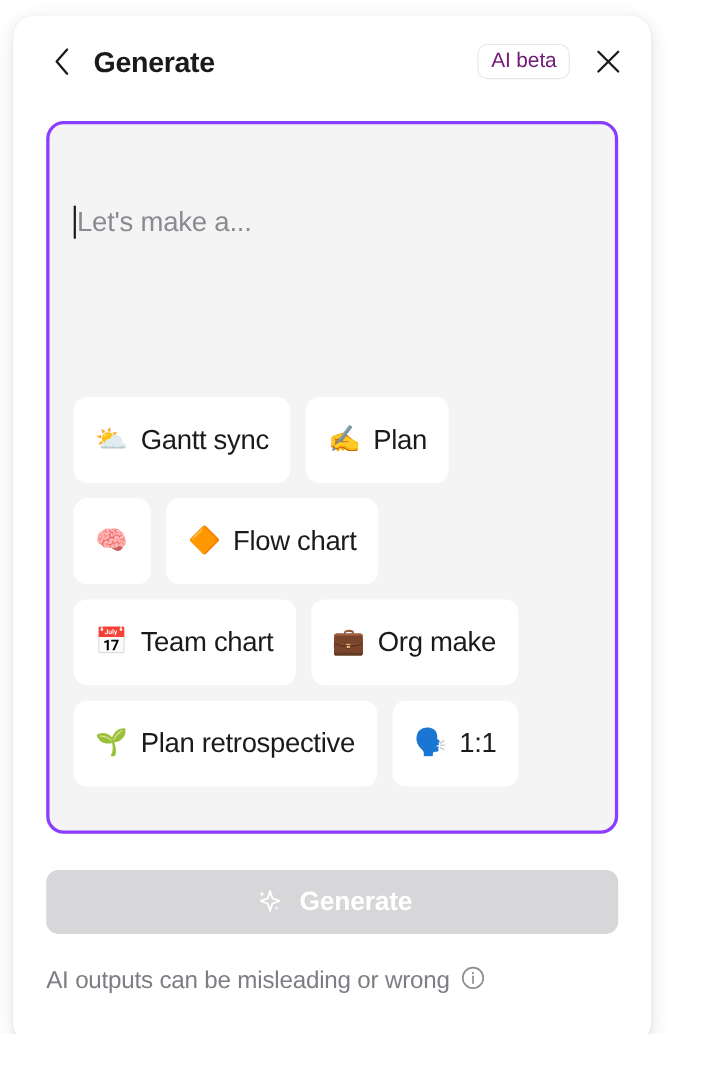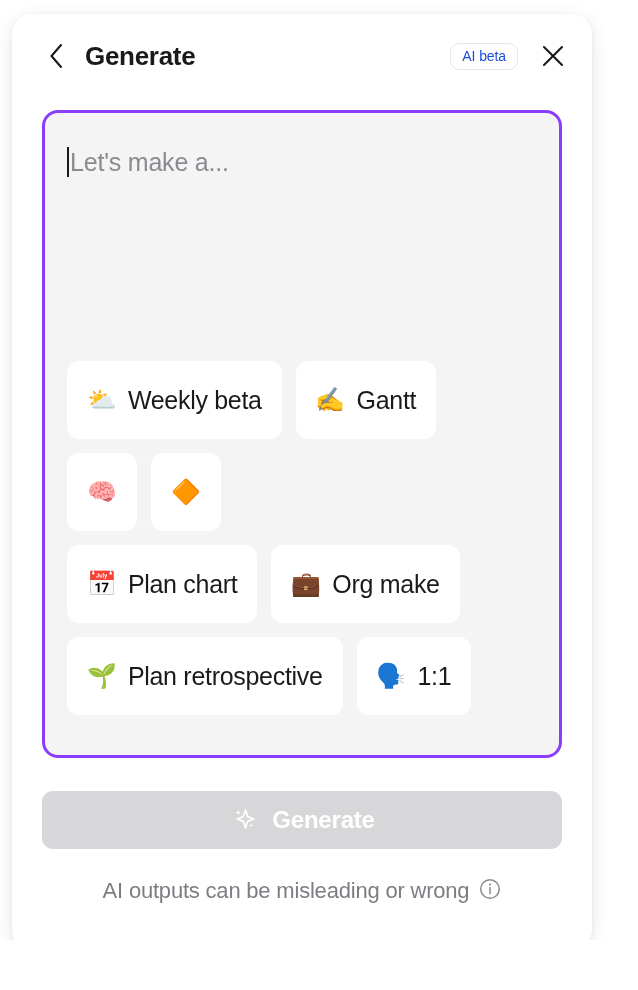--- a/index.html
+++ b/index.html
@@ -59,22 +59,22 @@
     letter-spacing: -0.3px;
     flex: 0 0 auto;
   }
 
   .header-spacer { flex: 1 1 auto; }
 
   .beta-badge {
     border: 1px solid #e6e6e8;
     border-radius: 9px;
     padding: 5px 11px 6px 11px;
-    font-size: 14px;
-    color: #1d4ed8;
+    font-size: 19px;
+    color: #701a75;
     letter-spacing: -0.1px;
     line-height: 1;
     cursor: default;
     flex: 0 0 auto;
   }
 
   .close-btn {
     width: 34px; height: 34px;
     margin-left: 18px;
     display: flex; align-items: center; justify-content: center;
@@ -102,20 +102,21 @@
     width: 100%;
     height: 248px;
     padding: 32px 24px 0 22px;
     cursor: text;
   }
 
   .prompt-line {
     display: flex;
     align-items: center;
     height: 34px;
+    margin-top: 40px;
   }
 
   .caret {
     width: 2px;
     height: 30px;
     background: #1a1a1c;
     flex: 0 0 auto;
   }
 
   .placeholder {
@@ -198,21 +199,20 @@
   
   .disclaimer {
     position: absolute;
     left: 30px;
     top: 860px;
     width: 520px;
     height: 34px;
     display: flex;
     align-items: center;
     gap: 10px;
-    justify-content: center;
   }
 
   .disclaimer-text {
     font-size: 22px;
     color: #7d7d83;
     letter-spacing: -0.2px;
     line-height: 1;
   }
 
   .info-icon { display: block; cursor: pointer; flex: 0 0 auto; }
@@ -256,41 +256,42 @@
           <span class="caret"></span>
           <span class="placeholder">Let's make a...</span>
         </div>
       </div>
 
       <div class="chip-rows">
 
         <div class="chip-row">
           <div class="chip">
             <span class="chip-emoji">⛅</span>
-            <span class="chip-label">Weekly beta</span>
+            <span class="chip-label">Gantt sync</span>
           </div>
           <div class="chip">
             <span class="chip-emoji">✍️</span>
-            <span class="chip-label">Gantt</span>
+            <span class="chip-label">Plan</span>
           </div>
         </div>
 
         <div class="chip-row">
           <div class="chip">
             <span class="chip-emoji">🧠</span>
           </div>
           <div class="chip">
             <span class="chip-emoji">🔶</span>
+            <span class="chip-label">Flow chart</span>
           </div>
         </div>
 
         <div class="chip-row">
           <div class="chip">
             <span class="chip-emoji">📅</span>
-            <span class="chip-label">Plan chart</span>
+            <span class="chip-label">Team chart</span>
           </div>
           <div class="chip">
             <span class="chip-emoji">💼</span>
             <span class="chip-label">Org make</span>
           </div>
         </div>
 
         <div class="chip-row">
           <div class="chip">
             <span class="chip-emoji">🌱</span>

